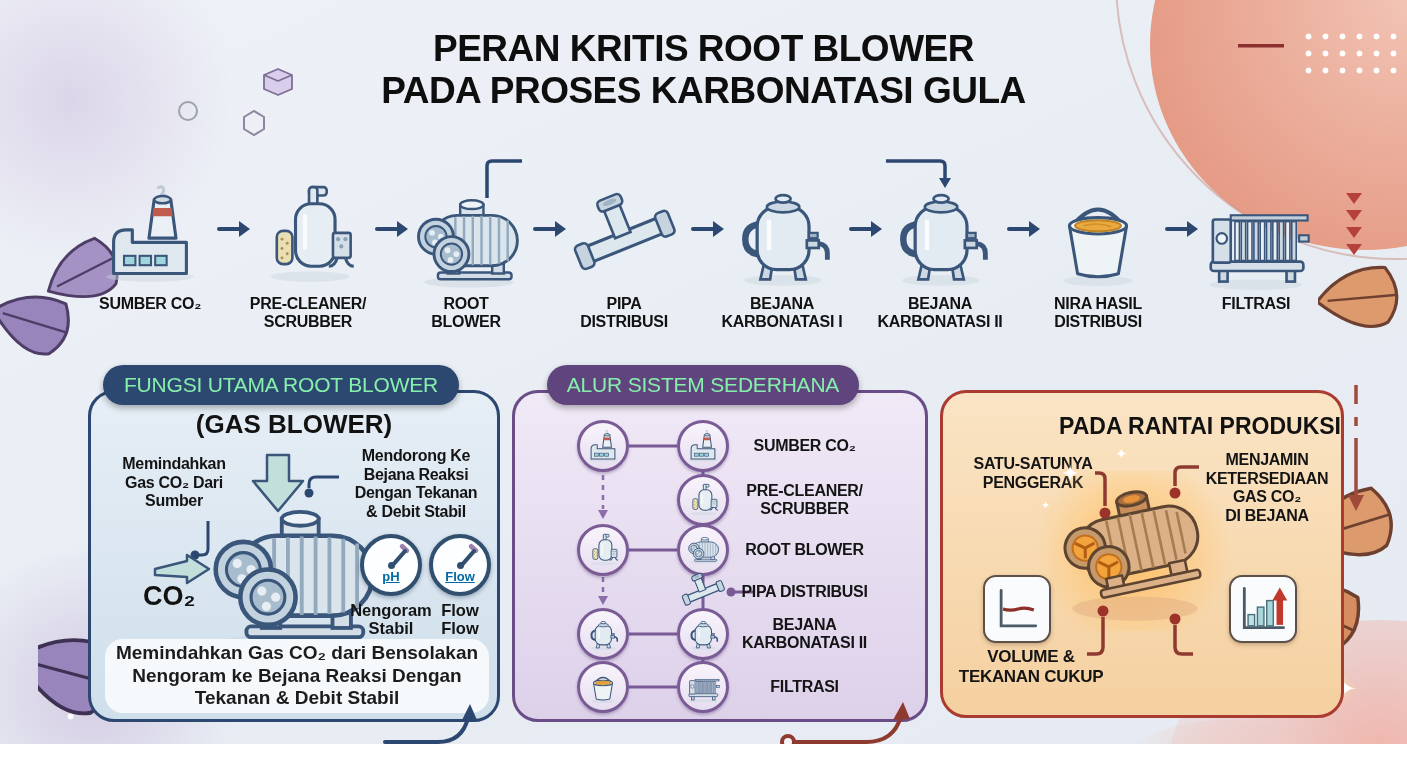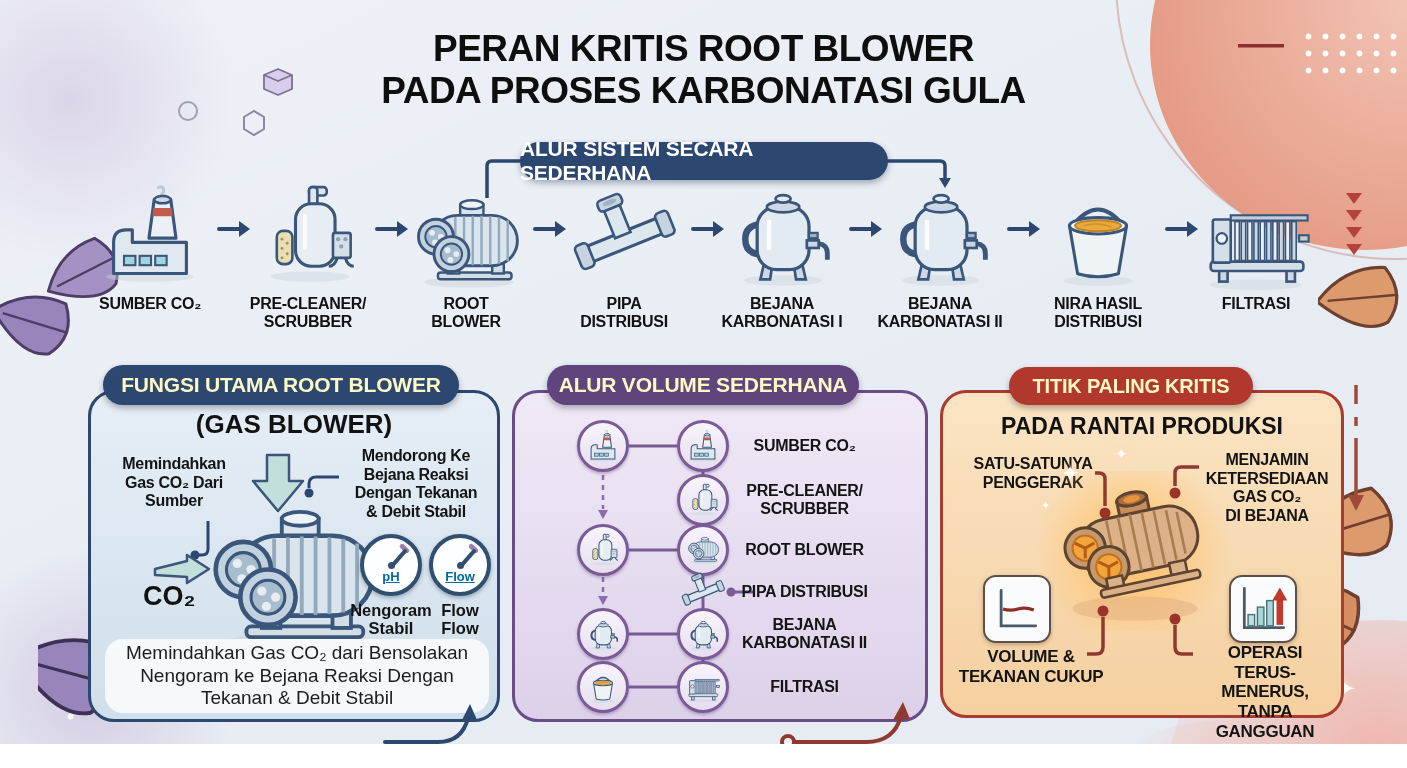--- a/index.html
+++ b/index.html
@@ -1,21 +1,21 @@
 <!DOCTYPE html>
 <html><head>
 <meta charset="utf-8">
 <style>
   html,body{margin:0;padding:0;}
   body{font-family:"Liberation Sans","DejaVu Sans",sans-serif;}
   .stage{position:relative;width:1407px;height:744px;overflow:hidden;
     background:linear-gradient(155deg,#eef1f7 0%,#e8edf4 55%,#e6ebf3 100%);}
   .stage *{box-sizing:border-box;}
   .abs{position:absolute;}
-  .pre{white-space:pre-line;}
+  .pre{white-space:pre-line;font-weight:bold;}
   
   .blob{position:absolute;border-radius:50%;}
   .dots{position:absolute;background-image:radial-gradient(circle,#ffffff 2.6px,rgba(255,255,255,0) 3.3px);}
   .sparkle{position:absolute;color:#fff;text-shadow:0 0 8px rgba(255,220,170,.9);font-weight:bold;}
   
   .title{position:absolute;left:0;top:28px;width:100%;text-align:center;z-index:3;
     font-weight:700;font-size:37px;line-height:1.14;color:#0e0e0e;letter-spacing:-.5px;}
   
   .banner{position:absolute;left:520px;top:142px;width:368px;height:38px;z-index:7;
     background:#2c4770;border-radius:19px;display:flex;align-items:center;justify-content:center;
@@ -25,21 +25,21 @@
   .flow-cell{display:flex;flex-direction:column;align-items:center;}
   .icon-wrap{height:122px;display:flex;align-items:flex-end;justify-content:center;}
   .flow-label{margin-top:5px;text-align:center;font-weight:700;font-size:16px;line-height:1.12;color:#121212;letter-spacing:-.3px;}
   .flow-arrow{height:122px;display:flex;align-items:center;justify-content:center;}
   .arr{width:24px;height:4px;background:#2c4770;position:relative;border-radius:2px;}
   .arr::after{content:'';position:absolute;right:-9px;top:-6px;border-left:11px solid #2c4770;
     border-top:8px solid transparent;border-bottom:8px solid transparent;}
   
   .panel{position:absolute;top:390px;height:332px;border-radius:26px;z-index:4;}
   .panel-header{position:absolute;height:40px;border-radius:20px;display:flex;align-items:center;justify-content:center;
-    color:#fef9c3;font-weight:700;font-size:21px;letter-spacing:-.2px;box-shadow:0 3px 6px rgba(0,0,0,.3);z-index:6;}
+    color:#86efac;font-weight:400;font-size:21px;letter-spacing:-.2px;box-shadow:0 3px 6px rgba(0,0,0,.3);z-index:6;}
   .panel-left{left:88px;width:412px;background:linear-gradient(#e6eef6,#cfdfeb);border:3.5px solid #2c4770;}
   .panel-mid{left:512px;width:416px;background:linear-gradient(#f0e9f6,#ddd1ea);border:3.5px solid #6a4d87;}
   .panel-right{left:940px;width:404px;height:328px;background:linear-gradient(#fae4c4,#f5d0a0);border:3.5px solid #a93b30;}
   .note{position:absolute;font-weight:700;font-size:16px;line-height:1.16;text-align:center;color:#141414;letter-spacing:-.3px;}
   
   .gauge{position:absolute;width:62px;height:62px;border-radius:50%;background:#fdfeff;border:4px solid #31506f;box-shadow:0 2px 4px rgba(30,50,80,.35);}
   .gauge .tick{position:absolute;top:8px;right:8px;width:11px;height:5px;background:#9b7fae;border-radius:3px;transform:rotate(42deg);}
   .gauge .needle{position:absolute;left:50%;top:50%;width:23px;height:3.5px;background:#31506f;border-radius:2px;transform-origin:0 50%;transform:rotate(-49deg);}
   .gauge .hub{position:absolute;left:50%;top:50%;width:7px;height:7px;margin:-3.5px;border-radius:50%;background:#31506f;}
   .gauge .face-label{position:absolute;bottom:8px;width:100%;text-align:center;font-weight:700;font-size:13px;color:#0369a1;text-decoration:underline;}
@@ -205,21 +205,20 @@
   <svg class="abs" style="left:1280px;top:468px;" width="140" height="210" viewBox="0 0 140 210">
     <use href="#leaf" width="70" height="70" style="fill:#dd9a6d;stroke:#6e4030;" transform="translate(40,4) rotate(28 35 35) scale(1.35)"></use>
     <use href="#leaf" width="70" height="70" style="fill:#d68e60;stroke:#6e4030;" transform="translate(18,96) rotate(70 35 35) scale(1.4)"></use>
   </svg>
 
   <div class="title">
     <div>PERAN KRITIS ROOT BLOWER</div>
     <div>PADA PROSES KARBONATASI GULA</div>
   </div>
 
-  <div class="banner">ALUR SISTEM SECARA SEDERHANA</div>
 
   <div class="flow">
     <div class="flow-cell">
       <div class="icon-wrap">
           <svg width="104" height="112" viewBox="0 0 100 100">
             <use href="#icon-factory"></use>
           </svg>
         </div>
       <div class="flow-label pre">SUMBER CO₂</div>
     </div>
@@ -352,21 +351,21 @@
 Flow</div>
 
     <div class="caption-box">
       <span class="pre">Memindahkan Gas CO₂ dari Bensolakan
 Nengoram ke Bejana Reaksi Dengan
 Tekanan &amp; Debit Stabil</span>
     </div>
   </div>
 
   <div class="panel panel-mid">
-    <div class="panel-header" style="left:32px;top:-28px;width:312px;background:#5f447e;">ALUR VOLUME SEDERHANA</div>
+    <div class="panel-header" style="left:32px;top:-28px;width:312px;background:#5f447e;">ALUR SISTEM SEDERHANA</div>
 
     <svg class="abs" style="left:0;top:0;" width="416" height="332" viewBox="0 0 416 332">
       <path d="M188,53 V294" stroke="#7a5b96" stroke-width="3"></path>
       <path d="M114,53 H162 M114,157 H162 M114,241 H162 M114,294 H162" stroke="#7a5b96" stroke-width="3"></path>
       <path d="M88,82 V116" stroke="#8a6daa" stroke-width="2.5" stroke-dasharray="5,5" fill="none"></path>
       <polygon points="83,117 93,117 88,126" fill="#8a6daa"></polygon>
       <path d="M88,184 V202" stroke="#8a6daa" stroke-width="2.5" stroke-dasharray="5,5" fill="none"></path>
       <polygon points="83,203 93,203 88,212" fill="#8a6daa"></polygon>
       <circle cx="216" cy="199" r="4.5" fill="#7a5b96"></circle>
       <path d="M220,199 H240" stroke="#7a5b96" stroke-width="3"></path>
@@ -425,34 +424,30 @@
     <div class="mp-label pre" style="top:107px;">PRE-CLEANER/
 SCRUBBER</div>
     <div class="mp-label pre" style="top:157px;">ROOT BLOWER</div>
     <div class="mp-label pre" style="top:199px;">PIPA DISTRIBUSI</div>
     <div class="mp-label pre" style="top:241px;">BEJANA
 KARBONATASI II</div>
     <div class="mp-label pre" style="top:294px;">FILTRASI</div>
   </div>
 
   <div class="panel panel-right">
-    <div class="panel-header" style="left:66px;top:-26px;width:244px;height:38px;background:#b2372c;font-size:20px;">TITIK PALING KRITIS</div>
-    <div class="abs" style="left:0;top:20px;width:100%;text-align:center;font-weight:700;font-size:23px;color:#121212;">PADA RANTAI PRODUKSI</div>
+    <div class="abs" style="left:0;top:20px;width:100%;text-align:right;font-weight:700;font-size:23px;color:#121212;">PADA RANTAI PRODUKSI</div>
 
     <div class="note pre" style="left:20px;top:62px;width:140px;">SATU-SATUNYA
 PENGGERAK</div>
     <div class="note pre" style="left:258px;top:58px;width:132px;">MENJAMIN
 KETERSEDIAAN
 GAS CO₂
 DI BEJANA</div>
     <div class="note pre" style="left:12px;top:254px;width:152px;font-size:17px;">VOLUME &amp;
 TEKANAN CUKUP</div>
-    <div class="note pre" style="left:248px;top:250px;width:148px;font-size:17px;">OPERASI
-TERUS-MENERUS,
-TANPA GANGGUAN</div>
 
     <div class="glow" style="left:80px;top:78px;width:220px;height:160px;"></div>
     <svg class="abs" style="left:96px;top:90px;" width="192" height="142" viewBox="0 0 190 140">
       <ellipse cx="95" cy="124" rx="62" ry="12" fill="#e3b183" opacity=".55"></ellipse>
       <g transform="rotate(-12 95 70)" stroke-linejoin="round">
         <rect x="88" y="16" width="30" height="16" fill="#c98e5c" stroke="#5d4430" stroke-width="3"></rect>
         <ellipse cx="103" cy="16" rx="15" ry="6.5" fill="#a96f3f" stroke="#5d4430" stroke-width="3"></ellipse>
         <ellipse cx="103" cy="16" rx="8.5" ry="3.6" fill="#e8923c"></ellipse>
         <rect x="42" y="30" width="118" height="58" rx="28" fill="#dcb188" stroke="#5d4430" stroke-width="3"></rect>
         <path d="M74,32 V86 M86,31 V87 M98,30.5 V87.5 M110,31 V87 M122,32 V86 M134,34 V84 M144,38 V80" stroke="#a97c50" stroke-width="2.6" fill="none"></path>

